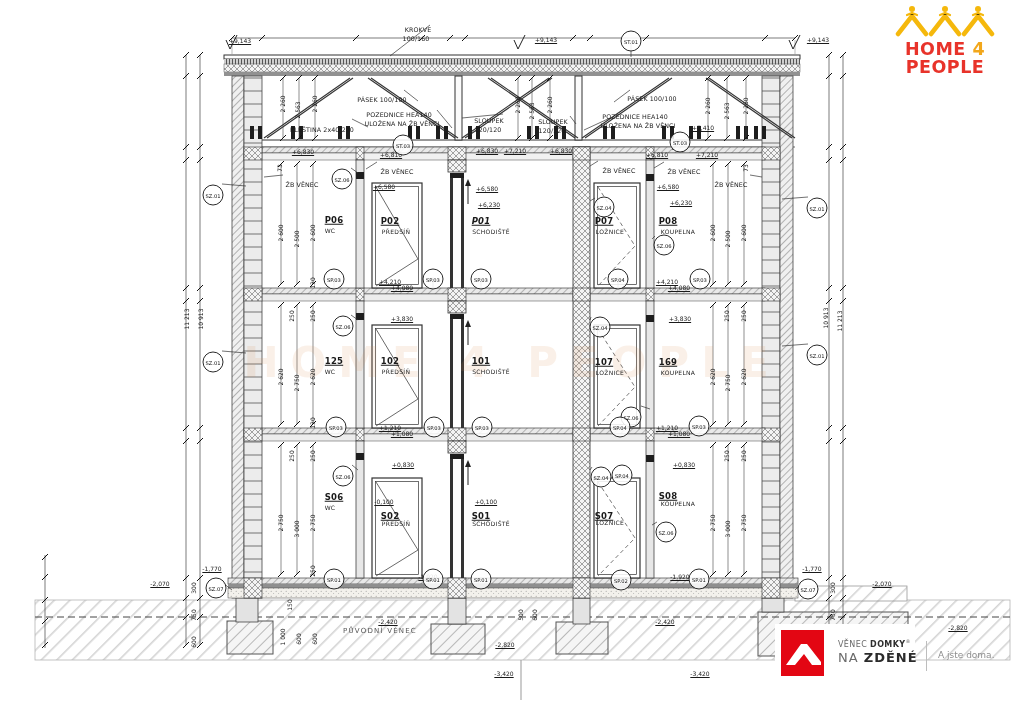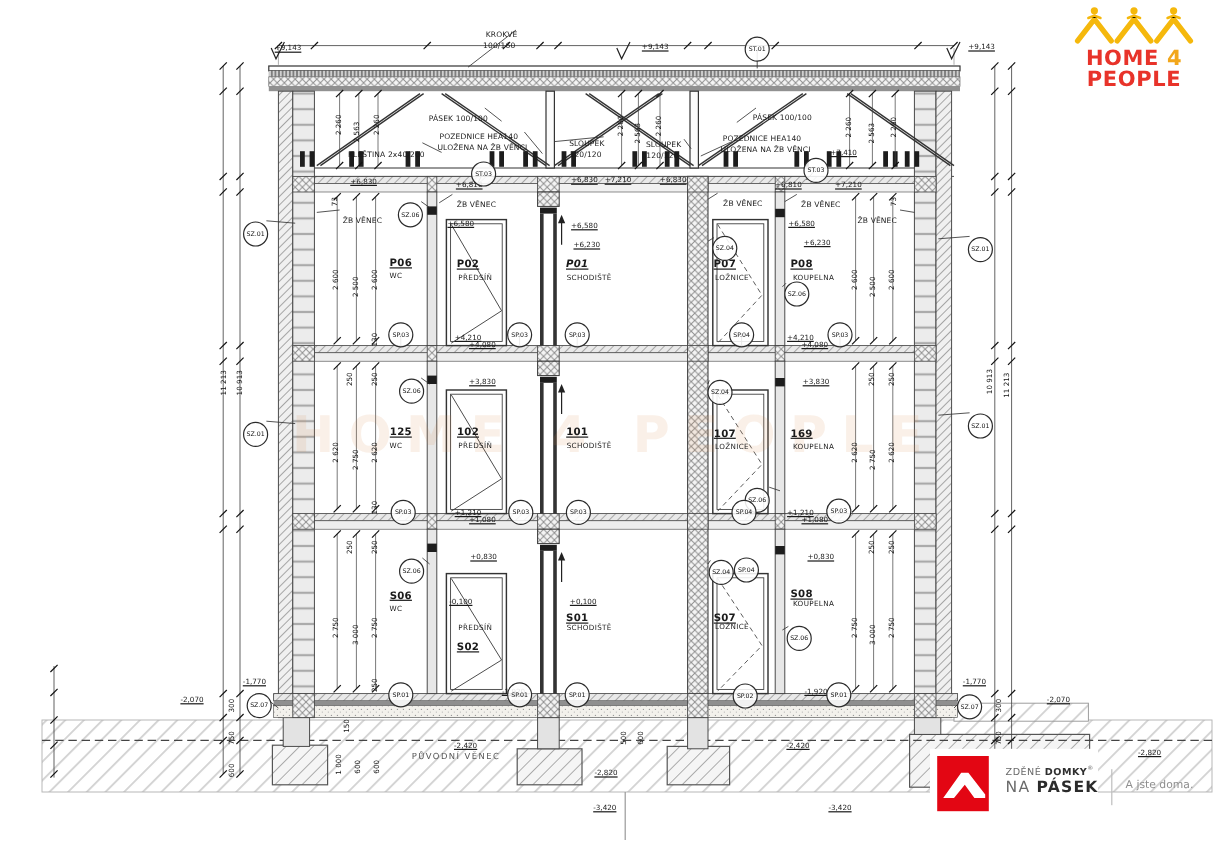--- a/index.html
+++ b/index.html
@@ -497,21 +497,21 @@
       <span class="lbl el" style="left: 390px; top: 417px;">+1,210</span>
       <span class="lbl el" style="left: 402px; top: 423px;">+1,080</span>
       <span class="lbl el" style="left: 667px; top: 417px;">+1,210</span>
       <span class="lbl el" style="left: 679px; top: 423px;">+1,080</span>
       <span class="lbl el" style="left: 403px; top: 454px;">+0,830</span>
       <span class="lbl el" style="left: 684px; top: 454px;">+0,830</span>
       <span class="lbl rid" style="left: 334px; top: 486px;">S06</span>
       <span class="lbl rnm" style="left: 330px; top: 497px;">WC</span>
       <span class="lbl el" style="left: 384px; top: 491px;">-0,100</span>
       <span class="lbl el" style="left: 486px; top: 491px;">+0,100</span>
-      <span class="lbl rid" style="left: 390px; top: 505px; margin-top: 24px;">S02</span>
+      <span class="lbl rid" style="left: 390px; top: 505px;">S02</span>
       <span class="lbl rnm" style="left: 396px; top: 513px;">PŘEDSÍŇ</span>
       <span class="lbl rid" style="left: 481px; top: 505px;">S01</span>
       <span class="lbl rnm" style="left: 491px; top: 513px;">SCHODIŠTĚ</span>
       <span class="lbl rid" style="left: 604px; top: 505px;">S07</span>
       <span class="lbl rnm" style="left: 610px; top: 512px;">LOŽNICE</span>
       <span class="lbl rid" style="left: 668px; top: 485px;">S08</span>
       <span class="lbl rnm" style="left: 678px; top: 493px;">KOUPELNA</span>
       <span class="lbl el" style="left: 428px; top: 566px;">-1,920</span>
       <span class="lbl el" style="left: 680px; top: 566px;">-1,920</span>
       <span class="lbl el" style="left: 212px; top: 558px;">-1,770</span>
@@ -638,19 +638,19 @@
     <div class="h4p-text"><span>HOME</span> <span class="four">4</span> <span>PEOPLE</span></div>
   </div>
 
   <div class="nk-white"></div>
   <div class="nk-square">
     <svg width="43" height="46" viewBox="0 0 43 46">
         <path d="M5,35 L20,14 L26,14 L40,32 L40,35 L31,35 L23,24 L14,35 Z" fill="#ffffff"></path>
       </svg>
   </div>
   <div class="nk-text">
-    <div class="nk-l1"><span>ZDĚNÉ</span> <span class="b">DOMKY</span><sup>®</sup></div>
-    <div class="nk-l2"><span>NA</span> <span class="b">PÁSEK</span></div>
+    <div class="nk-l1"><span>VĚNEC</span> <span class="b">DOMKY</span><sup>®</sup></div>
+    <div class="nk-l2"><span>NA</span> <span class="b">ZDĚNÉ</span></div>
   </div>
   <div class="nk-div"></div>
   <div class="nk-tag">A jste doma.</div>
 
 </div>
 
 </body></html>

